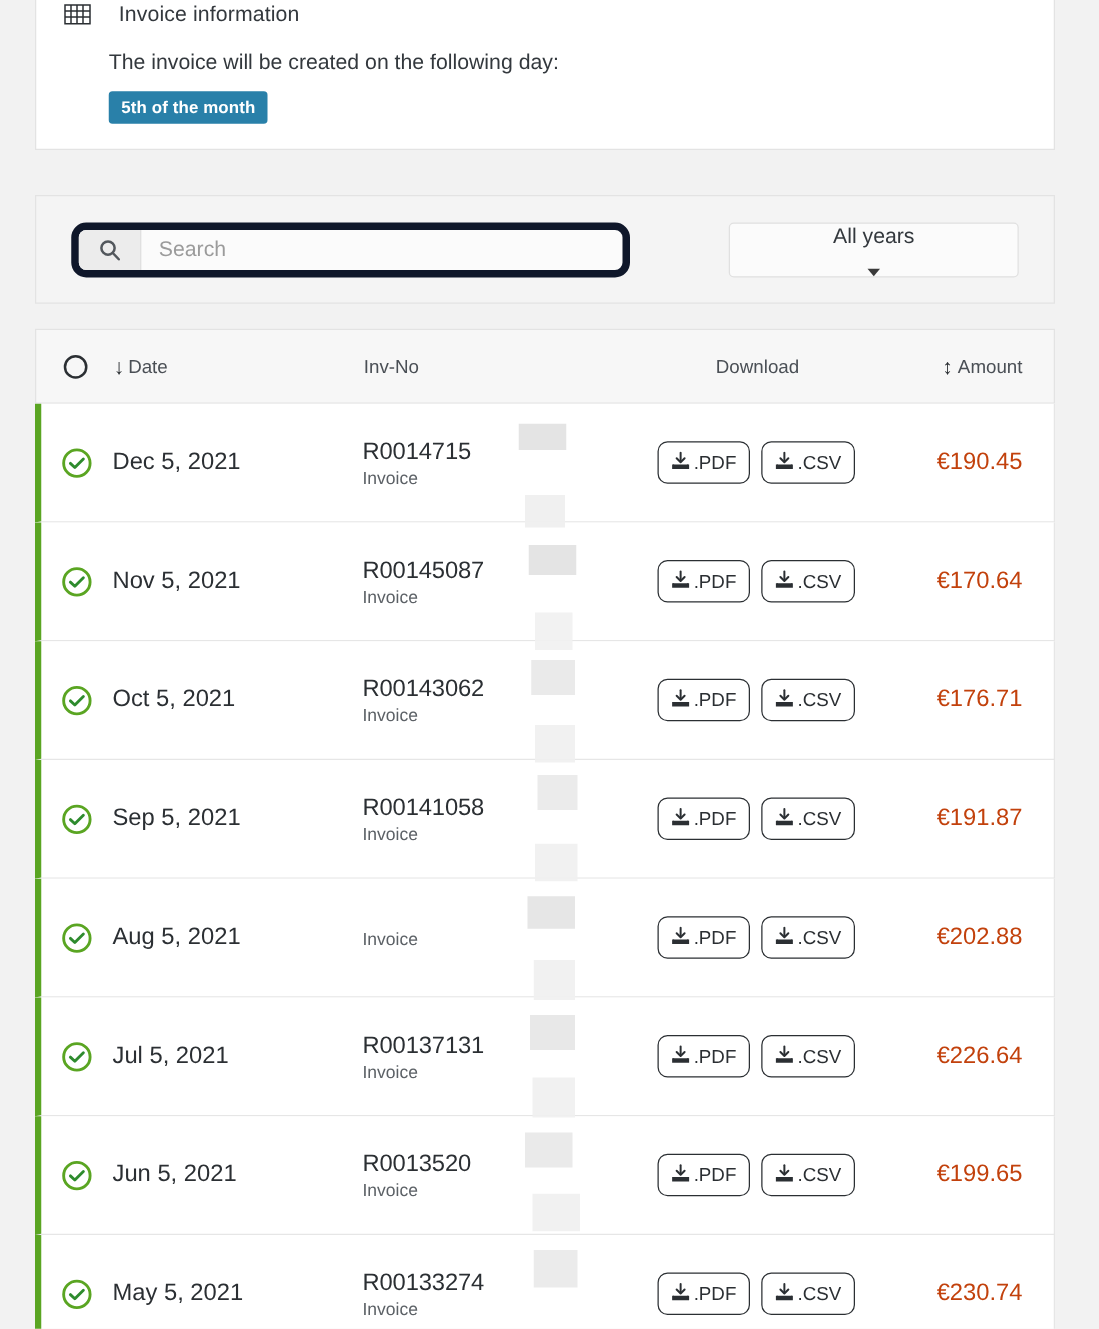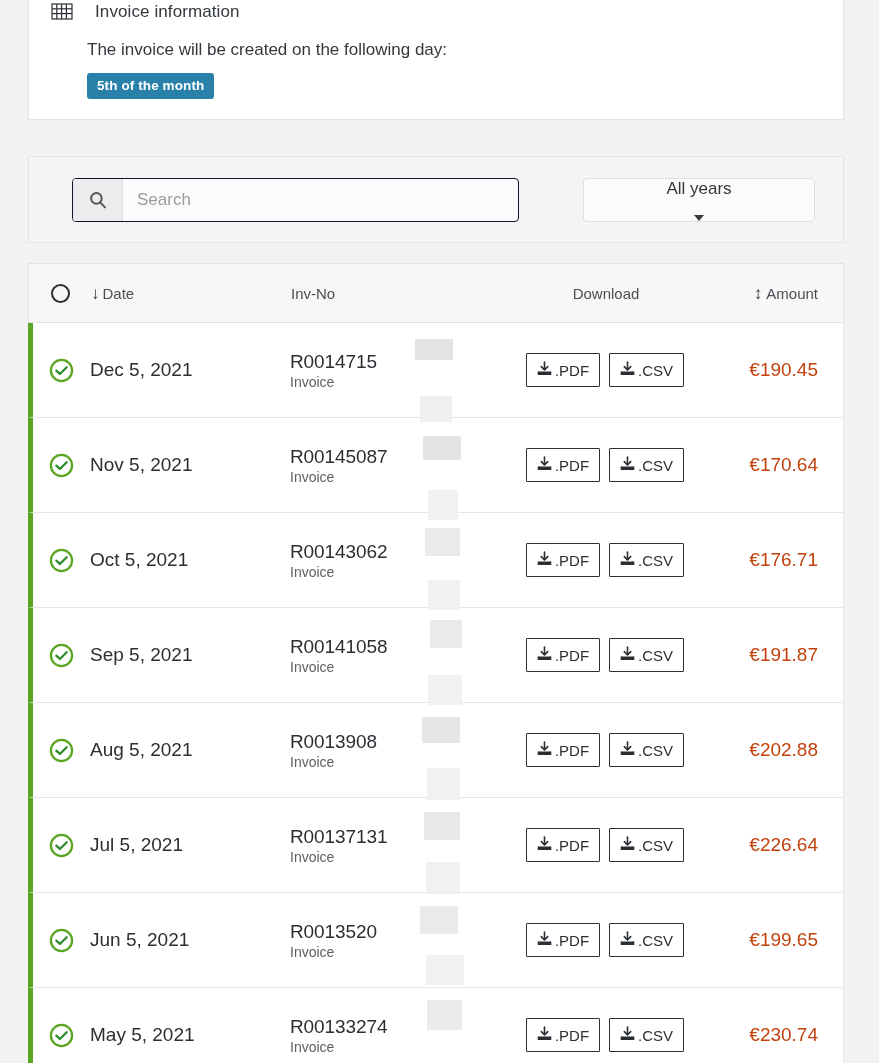--- a/index.html
+++ b/index.html
@@ -65,25 +65,25 @@
     position: absolute;
     left: 28px; top: 156px;
     width: 816px; height: 87px;
     background: #f4f4f4;
     border: 1px solid #e3e3e3;
     display: flex;
     align-items: center;
   }
   .search-group {
     display: flex;
-    margin-left: 43px;
+    margin-left: 28px;
     width: 447px; height: 44px;
     background: #fbfbfb;
-    border: 1px solid #0f172a;
-    border-radius: 4px;
+    border: 6px solid #0f172a;
+    border-radius: 12px;
     overflow: hidden;
   }
   .search-addon {
     width: 50px;
     background: #ececec;
     border-right: 1px solid #e0e0e0;
     display: flex;
     align-items: center;
     justify-content: center;
   }
@@ -177,21 +177,21 @@
   .cell-amt { flex: 1; text-align: right; padding-right: 25px; font-size: 19px; color: #c2410c; }
 
   .dl-btn {
     display: inline-flex;
     align-items: center;
     gap: 3px;
     height: 34px;
     padding: 0 10px;
     background: #ffffff;
     border: 1.5px solid #2b2f33;
-    border-radius: 1px;
+    border-radius: 8px;
     font-size: 15px;
     color: #2b2f33;
     font-family: "Liberation Sans", sans-serif;
     cursor: pointer;
   }
   .check-icon { width: 25px; height: 25px; display: block; }
 
   
   .redaction {
     position: absolute;
@@ -408,21 +408,20 @@
           <div class="cell-check">
             <span>
               <svg class="check-icon" viewBox="0 0 26 26" fill="none">
                 <circle cx="13" cy="13" r="11" stroke="#5aa522" stroke-width="2.4"></circle>
                 <path d="M7.6 13.2 L11.3 16.6 L18.4 9.6" stroke="#2e8b2e" stroke-width="2.4" stroke-linecap="round" stroke-linejoin="round"></path>
               </svg>
             </span>
           </div>
           <div class="cell-date">Aug 5, 2021</div>
           <div class="cell-inv">
-            <div class="inv-no">R0013908</div>
             <div class="inv-label">Invoice</div>
           </div>
           <div class="cell-dl">
             <button class="dl-btn">
               <span><svg width="15" height="15" viewBox="0 0 16 16" fill="none" stroke="#2b2f33" stroke-width="1.7">
                   <line x1="8" y1="1.2" x2="8" y2="8.6" stroke-linecap="round"></line>
                   <path d="M4.6 6 L8 9.4 L11.4 6" stroke-linecap="round" stroke-linejoin="round"></path>
                   <path d="M1.6 11.2 L1.6 14.2 L14.4 14.2 L14.4 11.2" fill="#2b2f33"></path>
                 </svg></span>
               <span>.PDF</span>

